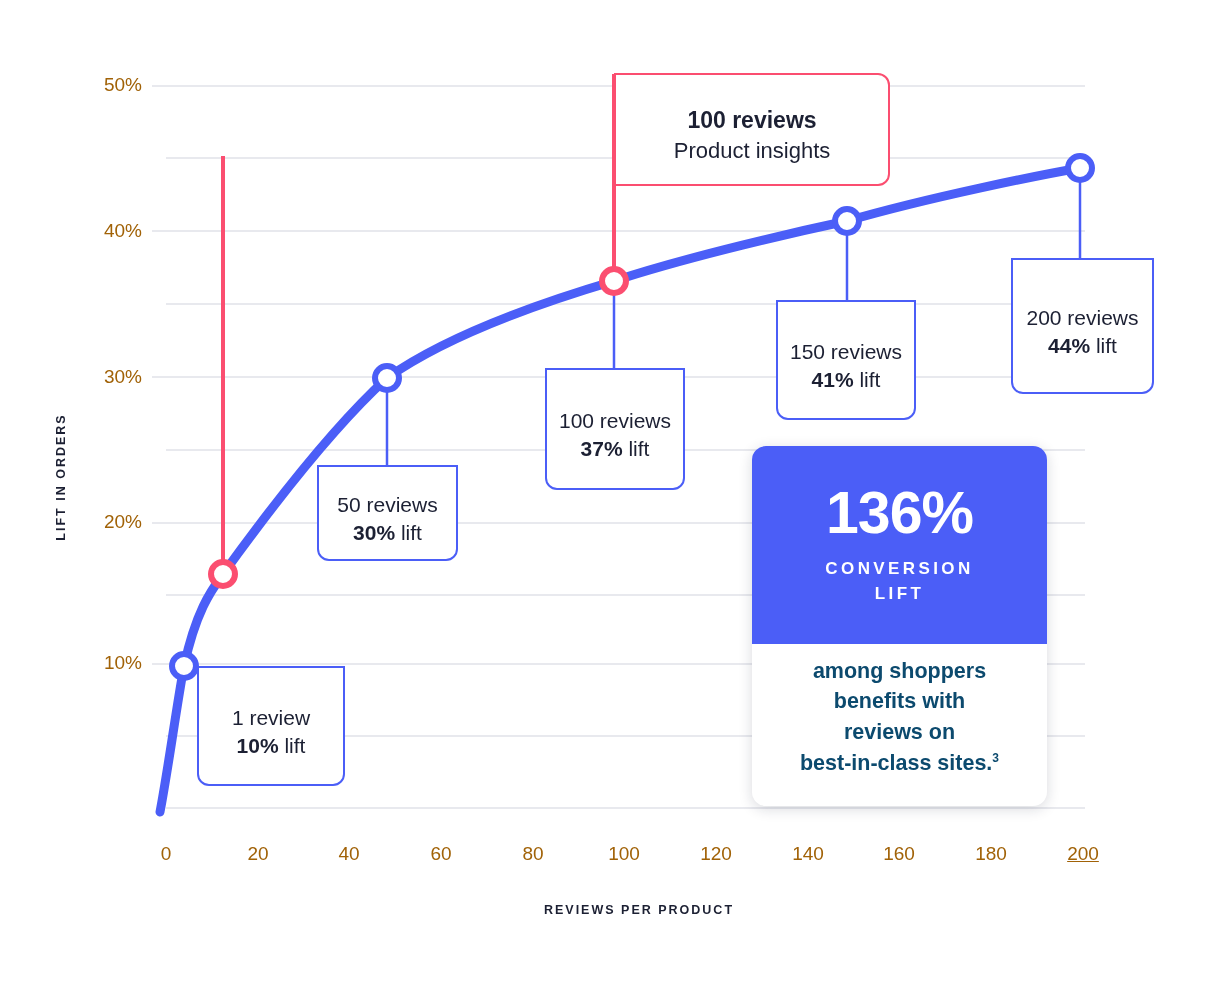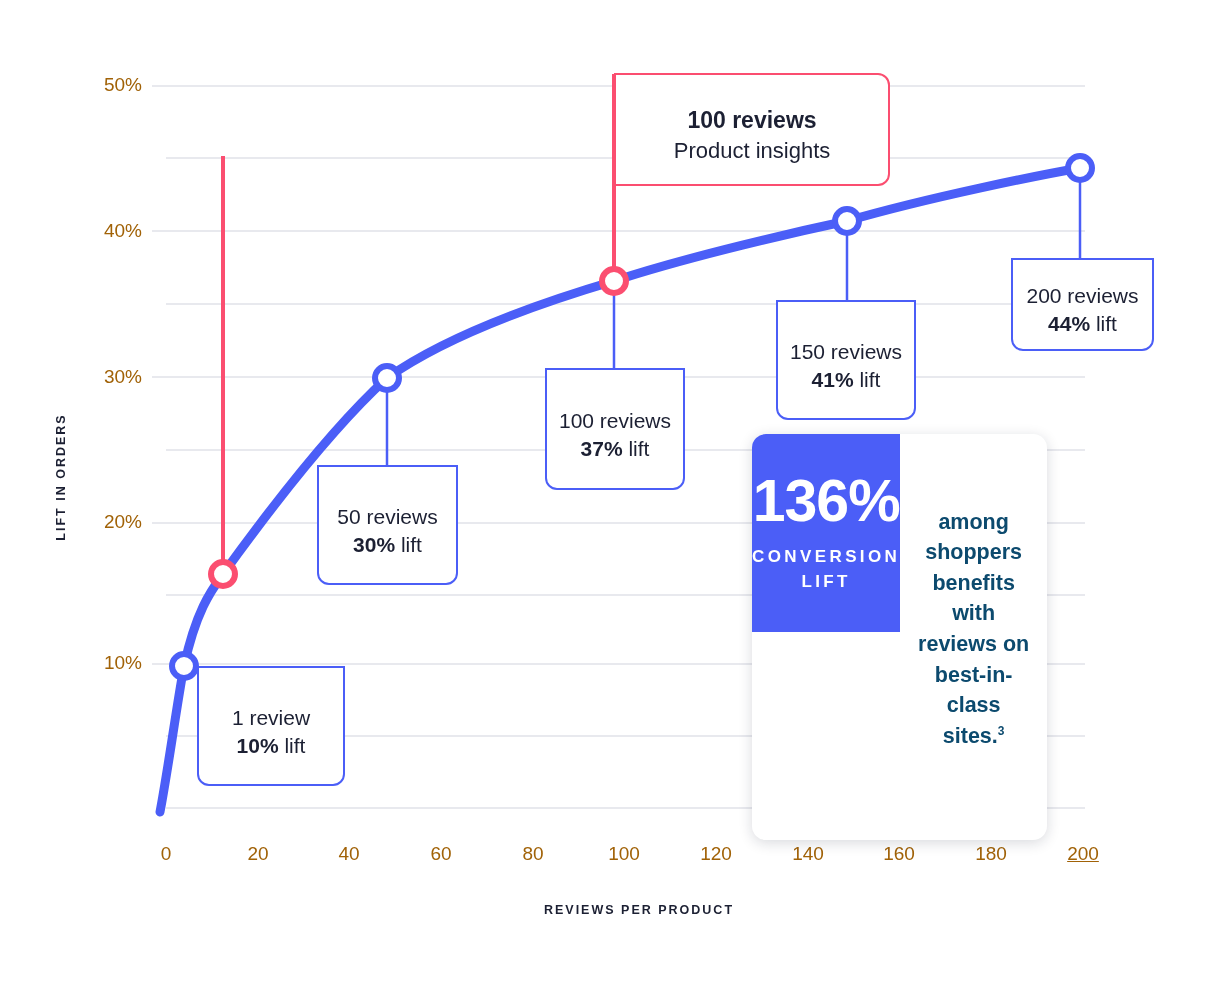--- a/index.html
+++ b/index.html
@@ -61,27 +61,27 @@
   .callout.pink{
     border:2.5px solid #fb4e70;
     border-radius:0 12px 12px 0;
   }
   .callout.pink .l1{font-size:23px;font-weight:bold;}
   .callout.pink .l2{font-size:22px;font-weight:normal;}
 
   
   #conversion-card{
     position:absolute;
-    left:752px;top:434px;width:295px;height:406px;
+    left:752px;top:446px;width:295px;height:360px;
     border-radius:14px;
     background:#ffffff;
     box-shadow:0 3px 14px rgba(20,25,50,.16);
     overflow:hidden;
     z-index:9;
-    display:flex;flex-direction:row;
+    display:flex;flex-direction:column;
   }
   #conversion-head{
     background:#4b5ef7;
     color:#ffffff;
     height:198px;
     display:flex;flex-direction:column;
     align-items:center;justify-content:center;
     flex:none;
   }
   #conversion-pct{
@@ -188,42 +188,42 @@
     <div class="l2">Product insights</div>
   </div>
 
   <div class="callout blue" style="left:197px;top:666px;width:148px;height:120px;">
     <div class="l1">1 review</div>
     <div class="l2">
       <b>10%</b><span> lift</span>
     </div>
   </div>
 
-  <div class="callout blue" style="left:317px;top:465px;width:141px;height:120px;">
+  <div class="callout blue" style="left:317px;top:465px;width:141px;height:96px;">
     <div class="l1">50 reviews</div>
     <div class="l2">
       <b>30%</b><span> lift</span>
     </div>
   </div>
 
   <div class="callout blue" style="left:545px;top:368px;width:140px;height:122px;">
     <div class="l1">100 reviews</div>
     <div class="l2">
       <b>37%</b><span> lift</span>
     </div>
   </div>
 
   <div class="callout blue" style="left:776px;top:300px;width:140px;height:120px;">
     <div class="l1">150 reviews</div>
     <div class="l2">
       <b>41%</b><span> lift</span>
     </div>
   </div>
 
-  <div class="callout blue" style="left:1011px;top:258px;width:143px;height:93px;">
+  <div class="callout blue" style="left:1011px;top:258px;width:143px;height:136px;">
     <div class="l1">200 reviews</div>
     <div class="l2">
       <b>44%</b><span> lift</span>
     </div>
   </div>
 
   <div id="conversion-card">
     <div id="conversion-head">
       <div id="conversion-pct">136%</div>
       <div id="conversion-label">

